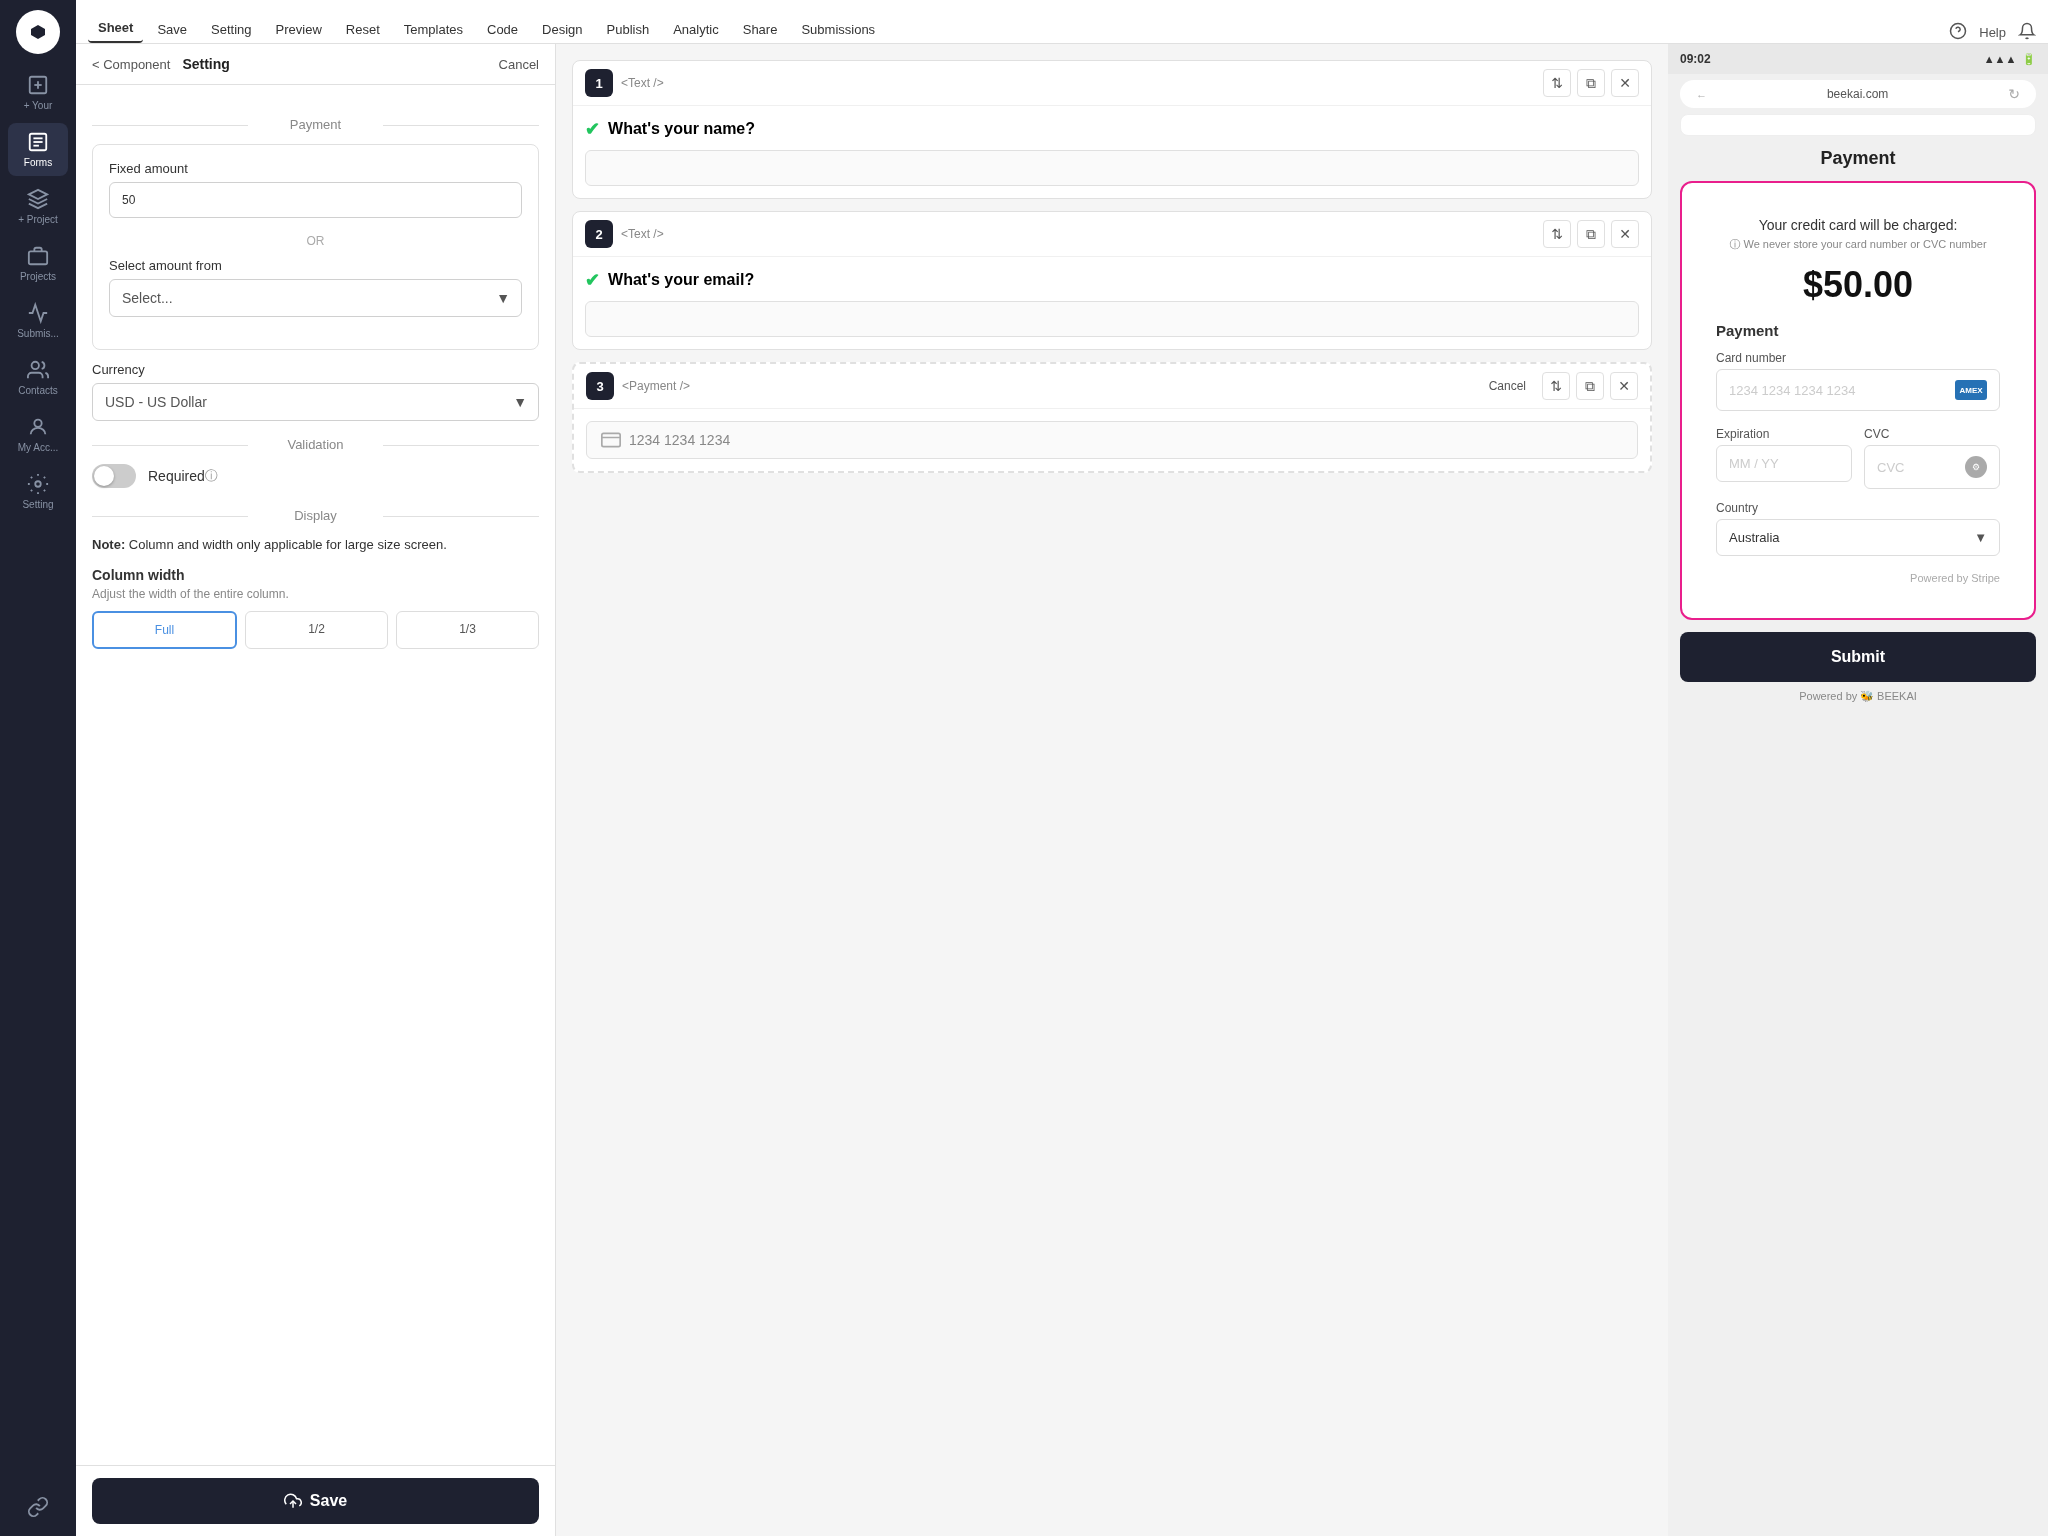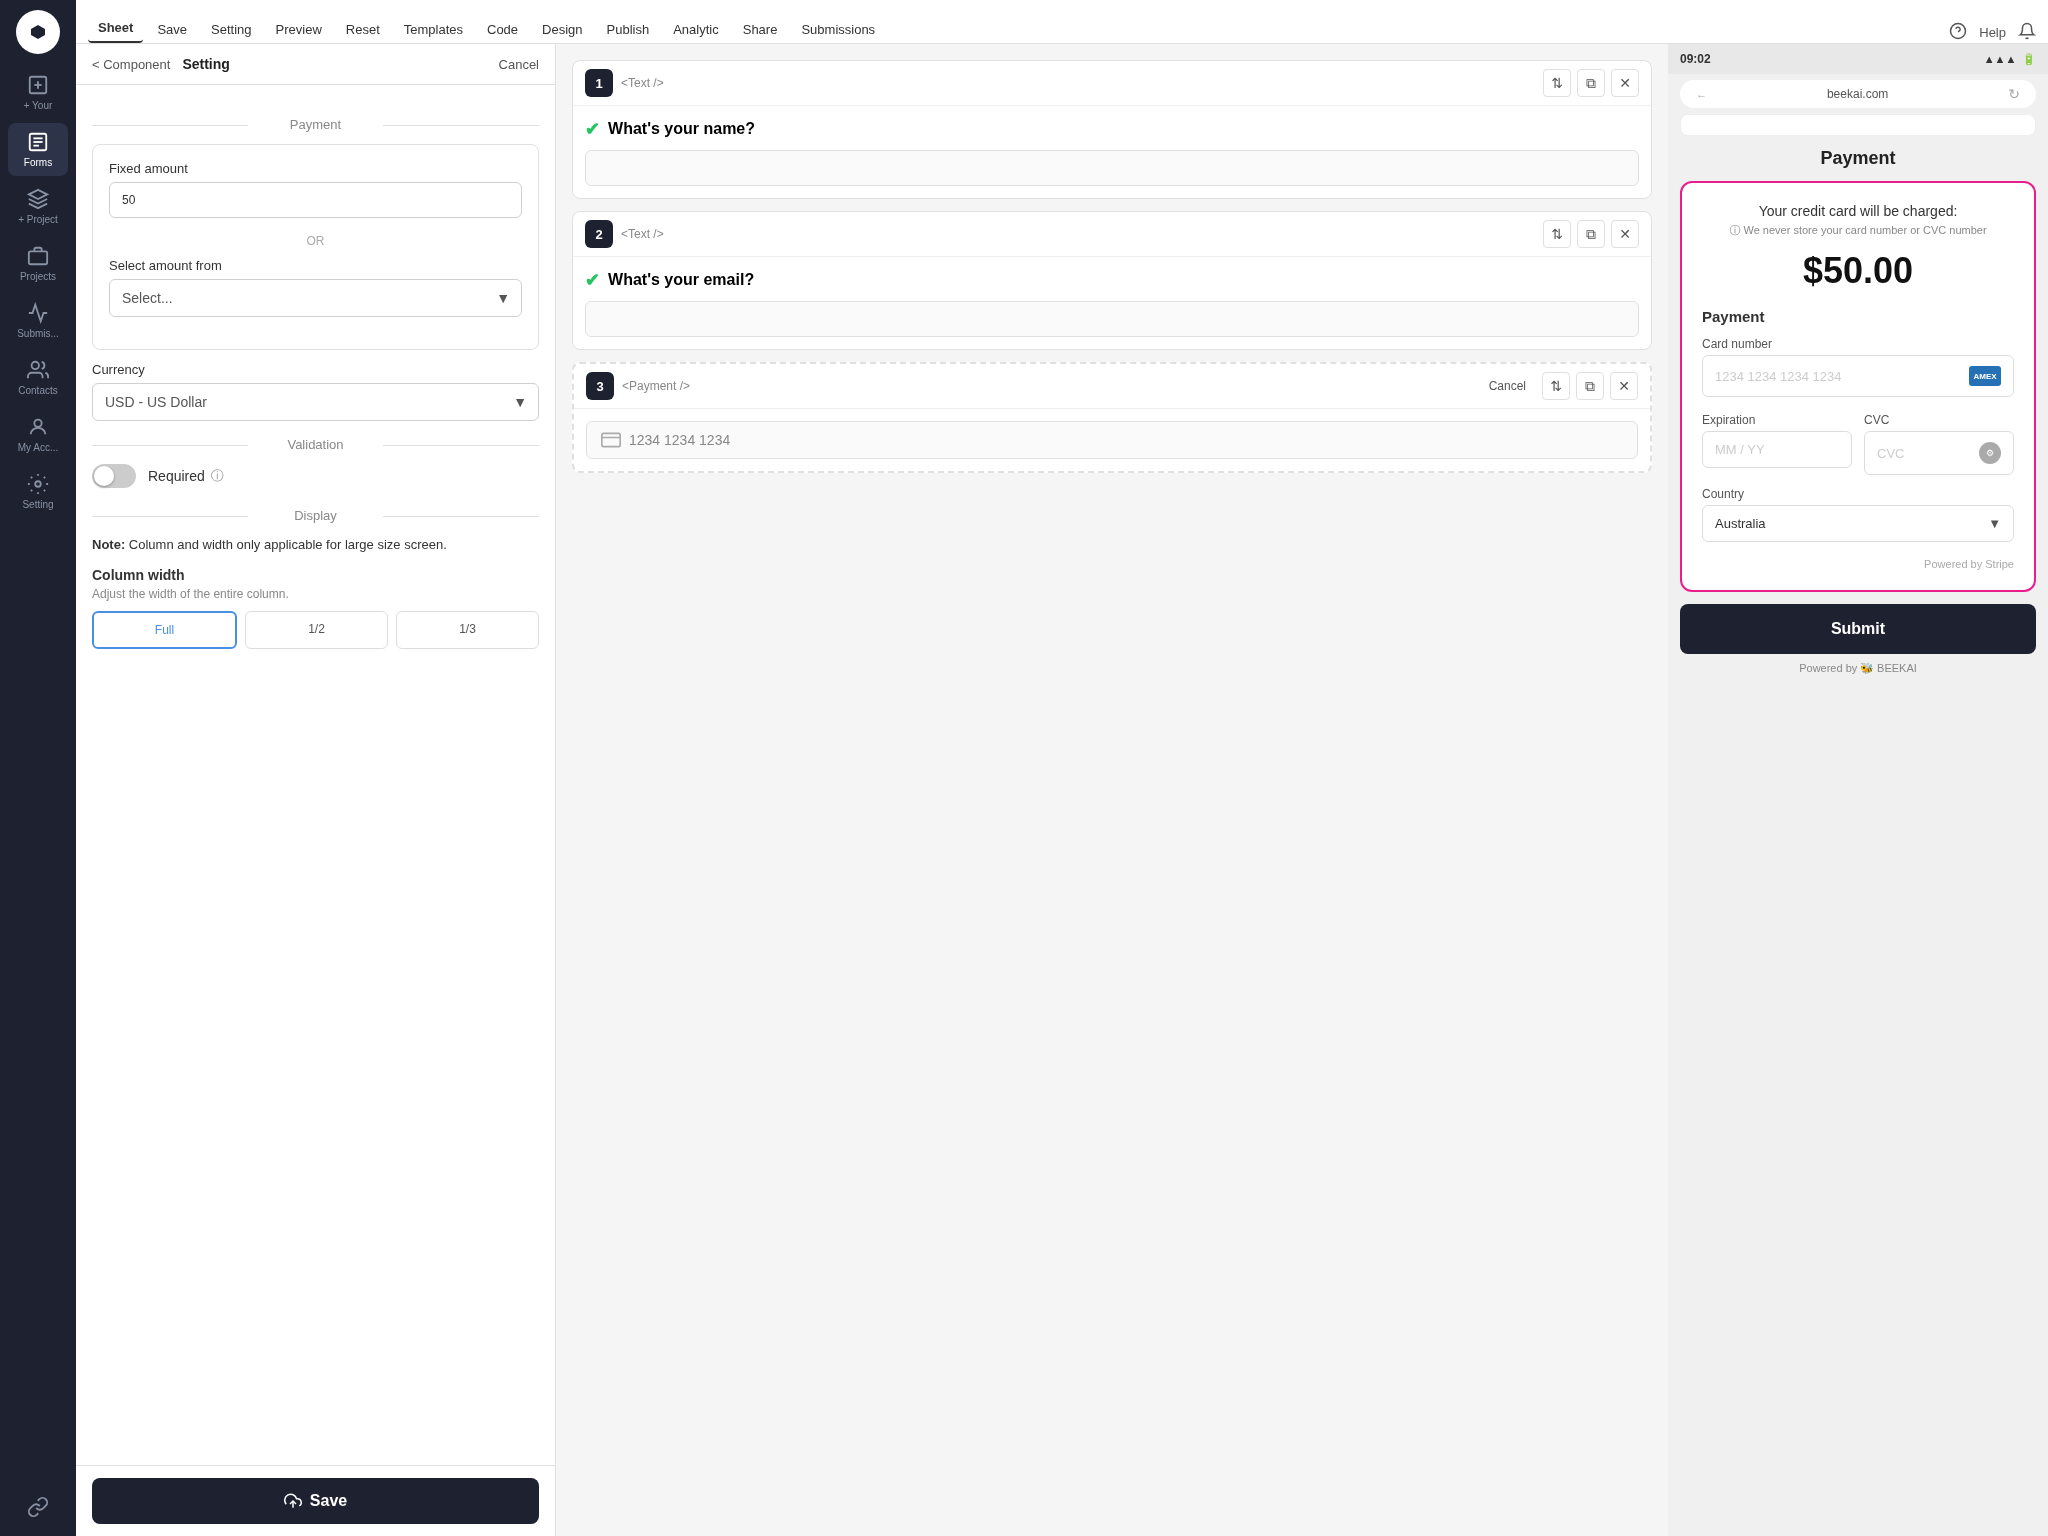--- a/index.html
+++ b/index.html
@@ -182,21 +182,21 @@
       cursor: pointer;
     }
     .toggle .knob {
       width: 20px; height: 20px;
       background: #fff;
       border-radius: 50%;
       position: absolute;
       top: 2px; left: 2px;
       box-shadow: 0 1px 3px rgba(0,0,0,0.3);
     }
-    .toggle-label { font-size: 14px; color: #333; display: flex; align-items: center; gap: 6px; }
+    .toggle-label { font-size: 14px; color: #333; display: flex; align-items: center; }
 
     
     .save-bar {
       padding: 12px 16px;
       border-top: 1px solid #e0e0e0;
       background: #fff;
     }
     .save-btn {
       width: 100%;
       padding: 14px;
@@ -312,21 +312,21 @@
     .preview-title {
       text-align: center;
       font-size: 18px;
       font-weight: 700;
       margin: 12px 0;
       color: #222;
     }
     .payment-preview-card {
       border: 2px solid #e91e8c;
       border-radius: 12px;
-      padding: 20px;
+      padding: 34px;
       background: #fff;
       margin-bottom: 12px;
     }
     .charge-text { font-size: 14px; color: #333; margin-bottom: 4px; }
     .charge-subtext { font-size: 11px; color: #888; text-align: center; margin-bottom: 12px; }
     .charge-amount { font-size: 36px; font-weight: 800; color: #111; text-align: center; margin-bottom: 16px; }
     .payment-section-title { font-size: 15px; font-weight: 600; color: #333; margin-bottom: 12px; }
     .preview-label { font-size: 12px; color: #555; margin-bottom: 4px; }
     .preview-input {
       width: 100%;

